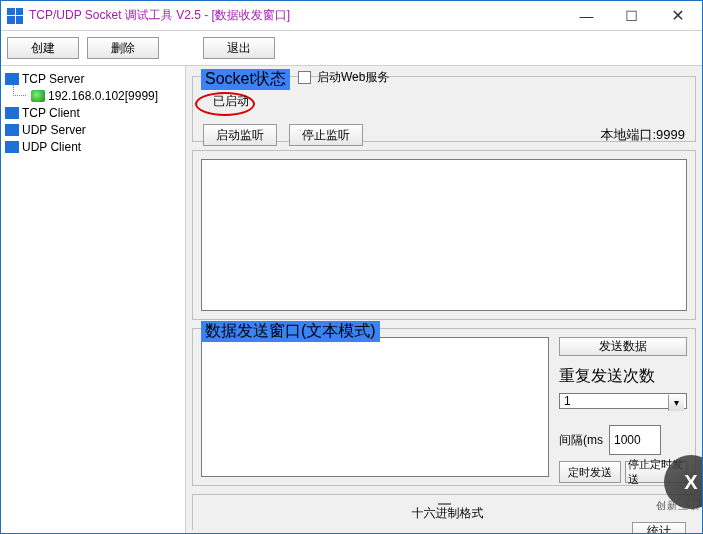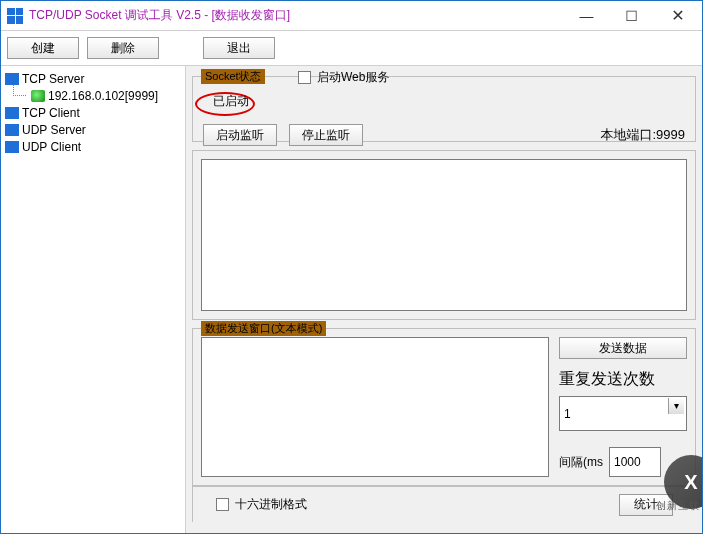--- a/index.html
+++ b/index.html
@@ -118,23 +118,23 @@
     border: 1px solid #bfbfbf;
     position: relative;
     margin-top: 6px;
     padding: 8px;
     background: #f0f0f0;
   }
   .fieldset .legend {
     position: absolute;
     top: -8px;
     left: 8px;
-    background: #a16207;
+    background: #3b82f6;
     padding: 0 4px;
-    font-size: 11px;
+    font-size: 16px;
   }
 
   .status-box {
     height: 66px;
     padding: 12px 10px 8px 10px;
   }
   .status-row1 {
     display: flex;
     align-items: center;
     gap: 22px;
@@ -251,26 +251,28 @@
     border: 1px solid #7a7a7a;
     background: #fff;
     padding-left: 4px;
     display: flex;
     align-items: center;
   }
   .btn-pair { display: flex; gap: 4px; }
   .btn-pair .wide-btn { flex: 1; padding: 0 2px; font-size: 11px; }
 
   .hex-row {
+    margin-top: 8px;
     border-top: 1px solid #bfbfbf;
     border-left: 1px solid #bfbfbf;
-    padding: 8px 23px;
+    padding: 8px 10px;
     display: flex;
     align-items: center;
     height: 36px;
+    flex-direction: column;
   }
   .hex-row .right-btn {
     margin-left: auto;
     width: 54px;
     height: 22px;
     border: 1px solid #999;
     background: linear-gradient(#fff,#e8e8e8);
     display: flex;
     align-items: center;
     justify-content: center;
@@ -390,20 +392,24 @@
         <div class="side-label">重复发送次数</div>
         <div class="combo">
           <span>1</span>
         </div>
         <div class="flex-row" style="margin-top:10px;">
           <span>间隔(ms</span>
           <div class="num-input">
             <span>1000</span>
           </div>
         </div>
+        <div class="btn-pair">
+          <div class="wide-btn">定时发送</div>
+          <div class="wide-btn">停止定时发送</div>
+        </div>
       </div>
     </div>
 
     <div class="hex-row">
       <span class="checkbox-box"></span>
       <span style="margin-left:6px;">十六进制格式</span>
       <div class="right-btn">统计</div>
     </div>
 
     <div class="watermark">

